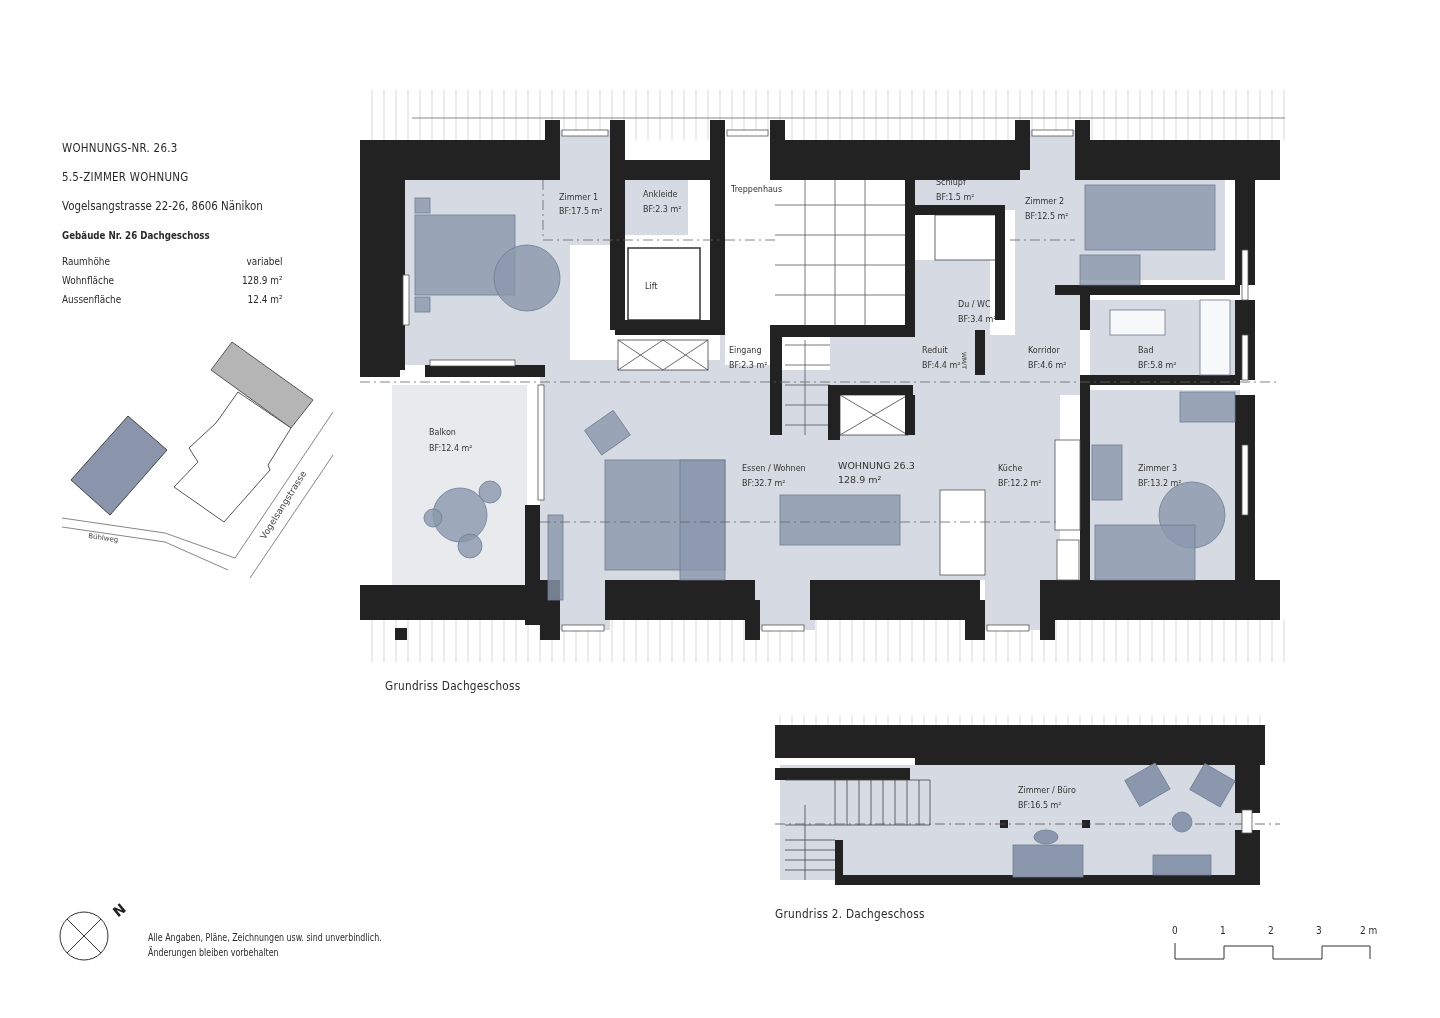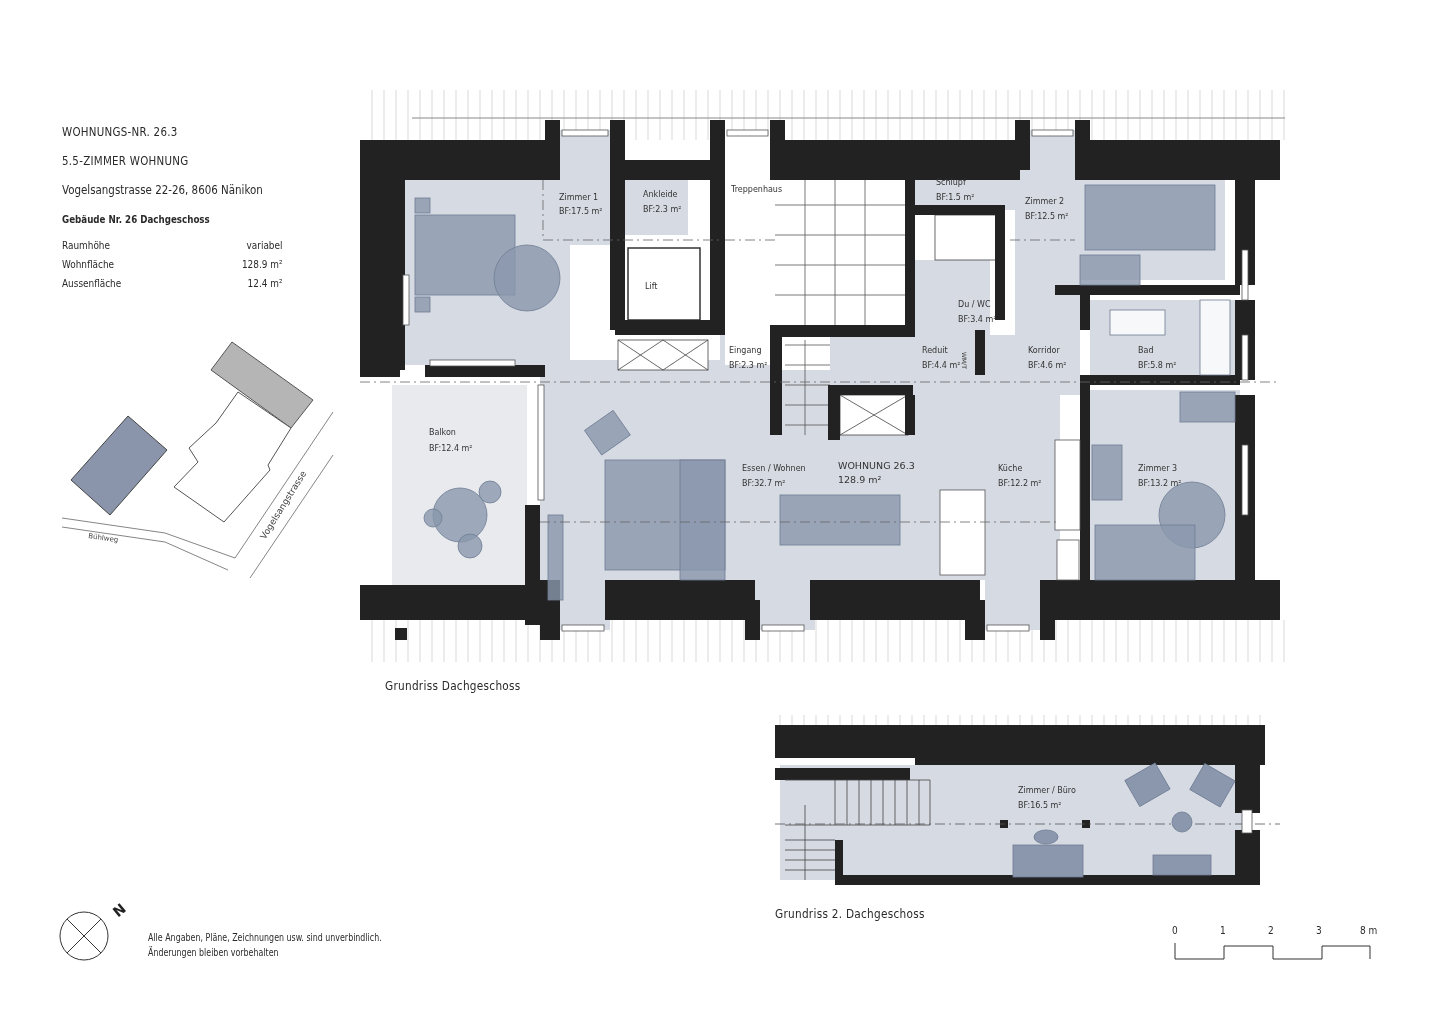--- a/index.html
+++ b/index.html
@@ -1,18 +1,18 @@
 <!DOCTYPE html>
 <html><head>
   <meta charset="utf-8">
   <style>
     html, body { margin:0; padding:0; background:#ffffff; }
     body { width:1440px; height:1018px; position:relative; overflow:hidden;
            font-family: "DejaVu Sans Condensed", "Liberation Sans Narrow", "Liberation Sans", sans-serif; color:#2a2a2a; }
-    .info { position:absolute; left:62px; top:124px; width:230px; }
+    .info { position:absolute; left:62px; top:140px; width:230px; }
     .info .title { font-size:13px; letter-spacing:0.3px; margin-bottom:14px; display:block; transform:scaleX(0.88); transform-origin:left; white-space:nowrap; }
     .info .addr { font-size:13px; display:block; margin-top:2px; margin-bottom:16px; transform:scaleX(0.88); transform-origin:left; white-space:nowrap; }
     .info .bld { font-size:11px; font-weight:bold; display:block; margin-bottom:10px; transform:scaleX(0.88); transform-origin:left; white-space:nowrap; }
     .kv { display:flex; justify-content:space-between; font-size:11px; line-height:19px; transform:scaleX(0.9); transform-origin:left; width:245px; }
     .kv .v { text-align:right; }
     svg text { font-family: "DejaVu Sans", "Liberation Sans", sans-serif; }
     .caption { position:absolute; font-size:13px; letter-spacing:0.3px; transform:scaleX(0.9); transform-origin:left; white-space:nowrap; }
     .disclaimer { position:absolute; left:148px; top:930px; font-size:10px; line-height:15px; transform:scaleX(0.88); transform-origin:left; white-space:nowrap; }
     .scale { position:absolute; left:1170px; top:925px; width:220px; height:40px; }
     .scale .tick { position:absolute; top:0; font-size:10px; }
@@ -483,17 +483,17 @@
 <div class="disclaimer">
   <div>Alle Angaben, Pläne, Zeichnungen usw. sind unverbindlich.</div>
   <div>Änderungen bleiben vorbehalten</div>
 </div>
 
 <div class="scale">
   <span class="tick" style="left:2px">0</span>
   <span class="tick" style="left:50px">1</span>
   <span class="tick" style="left:98px">2</span>
   <span class="tick" style="left:146px">3</span>
-  <span class="tick" style="left:190px">8 m</span>
+  <span class="tick" style="left:190px">2 m</span>
   <svg style="position:absolute;left:0;top:14px" width="220" height="26">
     <polyline points="5,4 5,20 54,20 54,7 103,7 103,20 152,20 152,7 200,7 200,20" fill="none" stroke="#333" stroke-width="1"></polyline>
   </svg>
 </div>
 
 </body></html>

